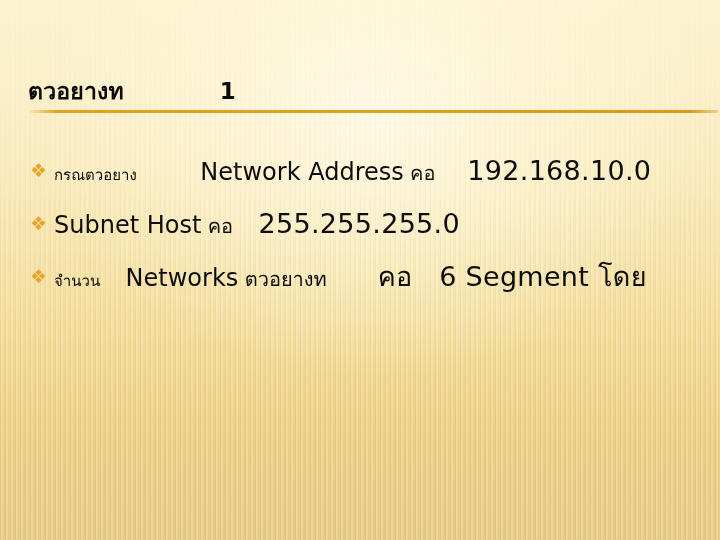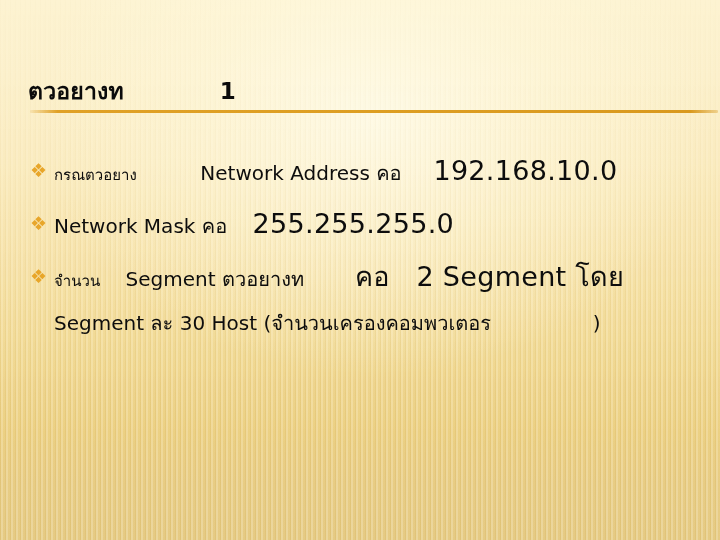--- a/index.html
+++ b/index.html
@@ -142,21 +142,21 @@
     color: #e8a62a;
     font-size: 19px;
     line-height: 29px;
     text-align: left;
   }
   .bullet-body {
     flex: 1 1 auto;
     white-space: pre;
   }
   .seg-thai { font-size: 15px; }
-  .seg-latin { font-size: 20px; }
+  .seg-latin { font-size: 24px; }
   .seg-num { font-size: 27px; letter-spacing: 0.3px; }
 
   .cont-line {
     margin-left: 24px;
     margin-top: -6px;
     margin-bottom: 19px;
     color: #0d0d0d;
     font-size: 20px;
     line-height: 29px;
     white-space: pre;
@@ -195,27 +195,26 @@
 
     <div id="bullets">
 
       <div class="bullet-line">
         <span class="bullet-mark">❖</span>
         <span class="bullet-body"><span class="seg-thai">กรณตวอยาง</span><span>          </span><span class="seg-latin">Network Address</span><span> คอ</span><span>     </span><span class="seg-num">192.168.10.0</span></span>
       </div>
 
       <div class="bullet-line">
         <span class="bullet-mark">❖</span>
-        <span class="bullet-body"><span class="seg-thai"></span><span></span><span class="seg-latin">Network Mask</span><span> คอ</span><span>    </span><span class="seg-num">255.255.255.0</span></span>
+        <span class="bullet-body"><span class="seg-thai"></span><span></span><span class="seg-latin">Subnet Host</span><span> คอ</span><span>    </span><span class="seg-num">255.255.255.0</span></span>
       </div>
 
       <div class="bullet-line">
         <span class="bullet-mark">❖</span>
-        <span class="bullet-body"><span class="seg-thai">จำนวน</span><span>    </span><span class="seg-latin">Segment</span><span> ตวอยางท</span><span>        </span><span class="seg-num">คอ   2 Segment โดย</span></span>
-      </div>
-
-      <div class="cont-line">Segment ละ 30 Host (จำนวนเครองคอมพวเตอร                )</div>
+        <span class="bullet-body"><span class="seg-thai">จำนวน</span><span>    </span><span class="seg-latin">Networks</span><span> ตวอยางท</span><span>        </span><span class="seg-num">คอ   6 Segment โดย</span></span>
+      </div>
+
 
     </div>
 
 
   </div>
 </div>
 
 </body></html>

